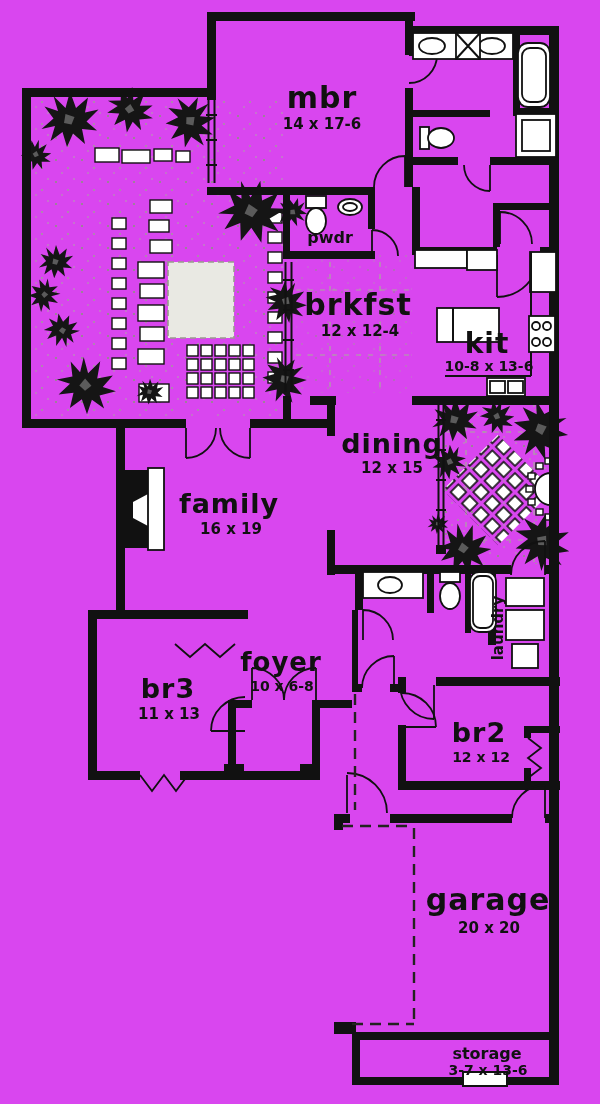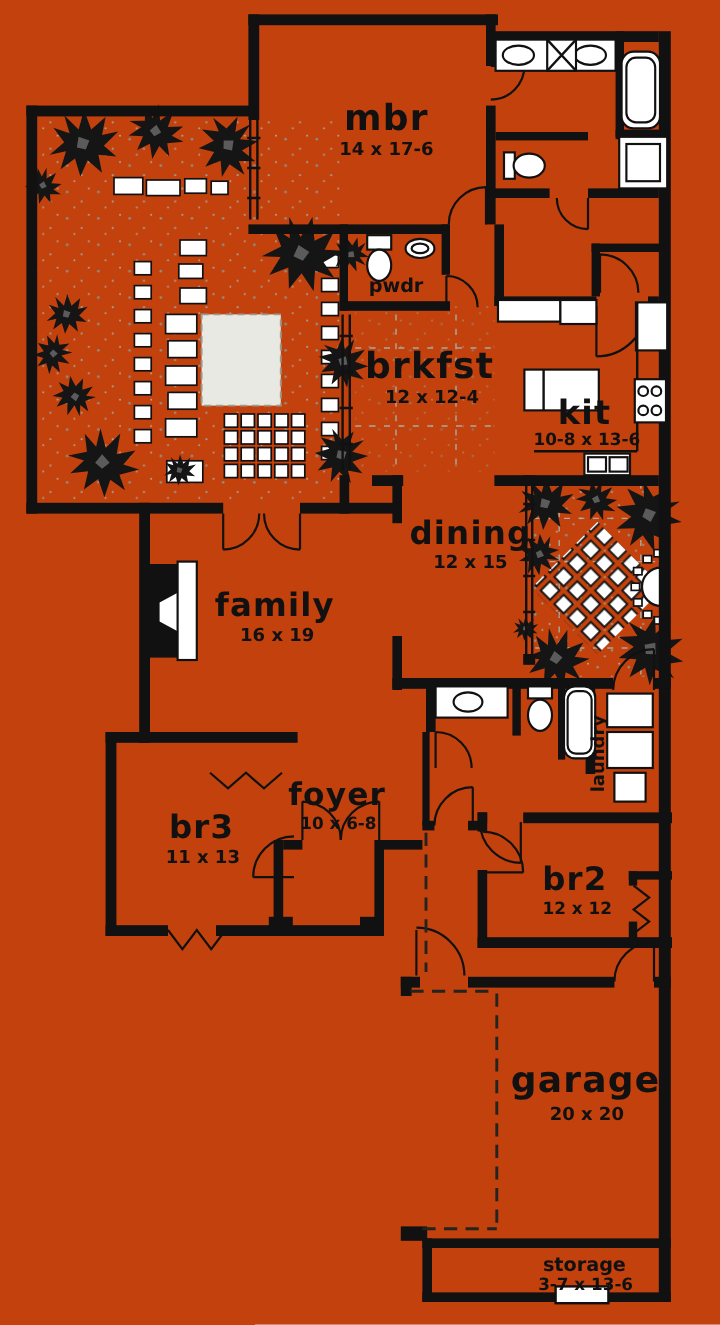--- a/index.html
+++ b/index.html
@@ -1,16 +1,16 @@
 <!DOCTYPE html>
 <html><head>
 <meta charset="utf-8">
 <style>
   html,body{margin:0;padding:0;background:#ffffff;}
-  .page{position:relative;width:600px;height:1104px;background:#c2410c;overflow:hidden;}
+  .page{position:relative;width:600px;height:1104px;background:#d946ef;overflow:hidden;}
   svg{position:absolute;left:0;top:0;}
   text{font-family:"DejaVu Sans","Liberation Sans",sans-serif;font-weight:700;fill:#111;}
   .room-name{letter-spacing:1px;}
   .wall{fill:#111;}
   .thin{stroke:#111;stroke-width:2;fill:none;}
   .door{stroke:#111;stroke-width:1.8;fill:none;}
   .fix{stroke:#111;stroke-width:1.8;fill:#fff;}
   .stone{stroke:#111;stroke-width:1.4;fill:#fff;}
   .dash{stroke:#23231f;stroke-width:2.4;fill:none;stroke-dasharray:11 7;}
   .tile{stroke:#a9a99e;stroke-width:1.2;fill:none;stroke-dasharray:5 7;}

